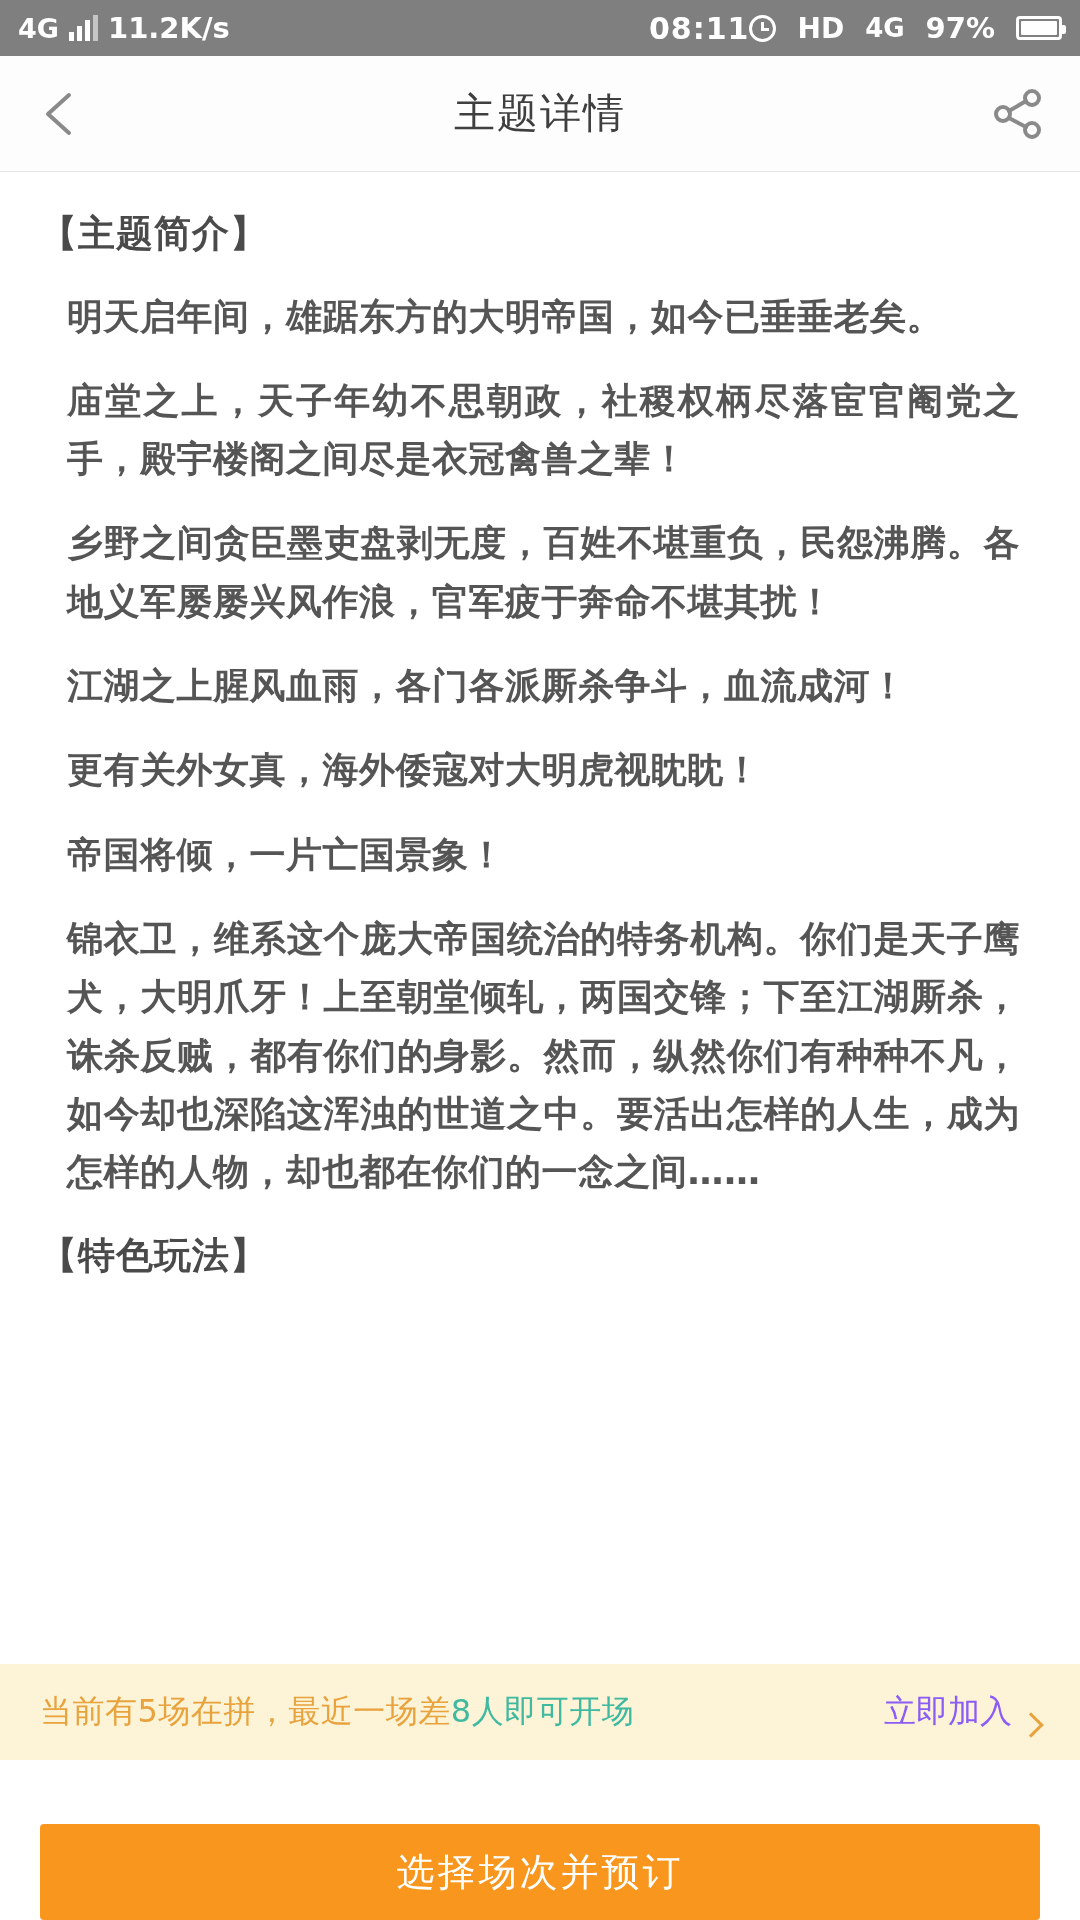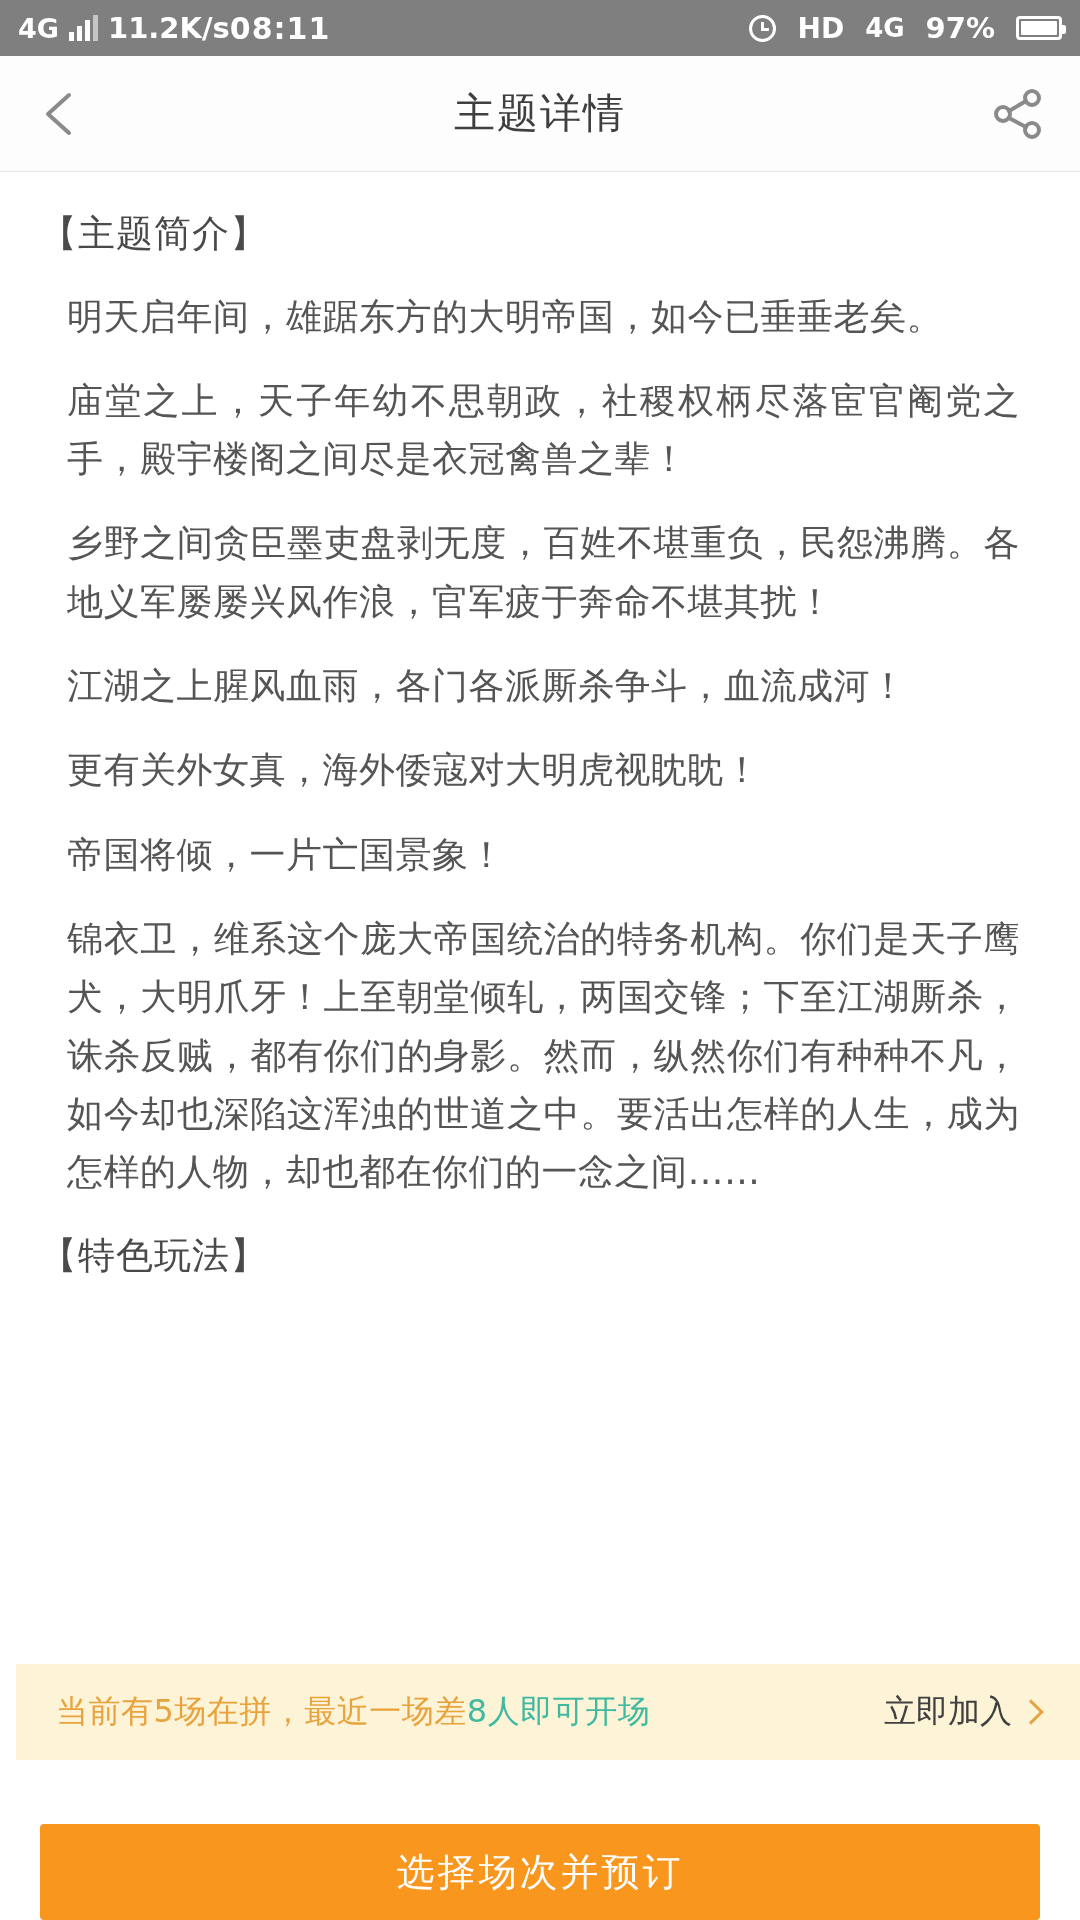--- a/index.html
+++ b/index.html
@@ -16,21 +16,21 @@
     height: 56px;
     background: #7f7f7f;
     color: #ffffff;
     display: flex;
     align-items: center;
     padding: 0 18px;
     font-size: 30px;
     font-weight: bold;
   }
   .sb-left { display: flex; align-items: center; gap: 10px; }
-  .sb-center { flex: 1; text-align: left; font-size: 30px; letter-spacing: 1px; }
+  .sb-center { flex: 1; text-align: right; font-size: 30px; letter-spacing: 1px; }
   .sb-right { display: flex; align-items: center; gap: 21px; }
   .net-label { font-size: 27px; font-weight: bold; }
   .bars {
     display: inline-flex;
     align-items: flex-end;
     gap: 3px;
     height: 26px;
   }
   .bars i { display: block; width: 5px; background: #ffffff; }
   .bars i:nth-child(1) { height: 9px; }
@@ -85,20 +85,21 @@
     color: #3f3f3f;
     letter-spacing: 2px;
   }
   .share-icon { margin-left: auto; width: 56px; height: 56px; display: block; z-index: 2; }
 
   
   .content {
     padding: 34px 60px 0 40px;
     height: calc(1920px - 56px - 117px - 96px - 160px);
     overflow: hidden;
+    font-weight: bold;
   }
   .section-title {
     font-size: 37px;
     color: #4a4a4a;
     line-height: 1.5;
     margin-bottom: 26px;
     letter-spacing: 1px;
   }
   .para {
     font-size: 36px;
@@ -106,36 +107,36 @@
     line-height: 1.62;
     margin-bottom: 26px;
     letter-spacing: 0.5px;
     text-align: justify;
     margin-left: 27px;
   }
 
   
   .join-banner {
     position: absolute;
-    left: 16px; right: 0;
+    left: 0; right: 0;
     bottom: 160px;
     height: 96px;
     background: #fdf3d7;
     display: flex;
     align-items: center;
     padding: 0 40px;
   }
   .join-text { font-size: 32px; color: #e8a33d; letter-spacing: 0.5px; }
   .join-text .hl { color: #3fb9a0; }
   .join-action {
     margin-left: auto;
     font-size: 32px;
-    color: #404040;
-    display: flex;
-    align-items: center;
+    color: #8b5cf6;
+    display: flex;
+    align-items: flex-end;
     gap: 10px;
   }
   .chev {
     width: 18px; height: 18px;
     border-right: 3px solid #e8a33d;
     border-top: 3px solid #e8a33d;
     transform: rotate(45deg);
     display: inline-block;
   }
 

